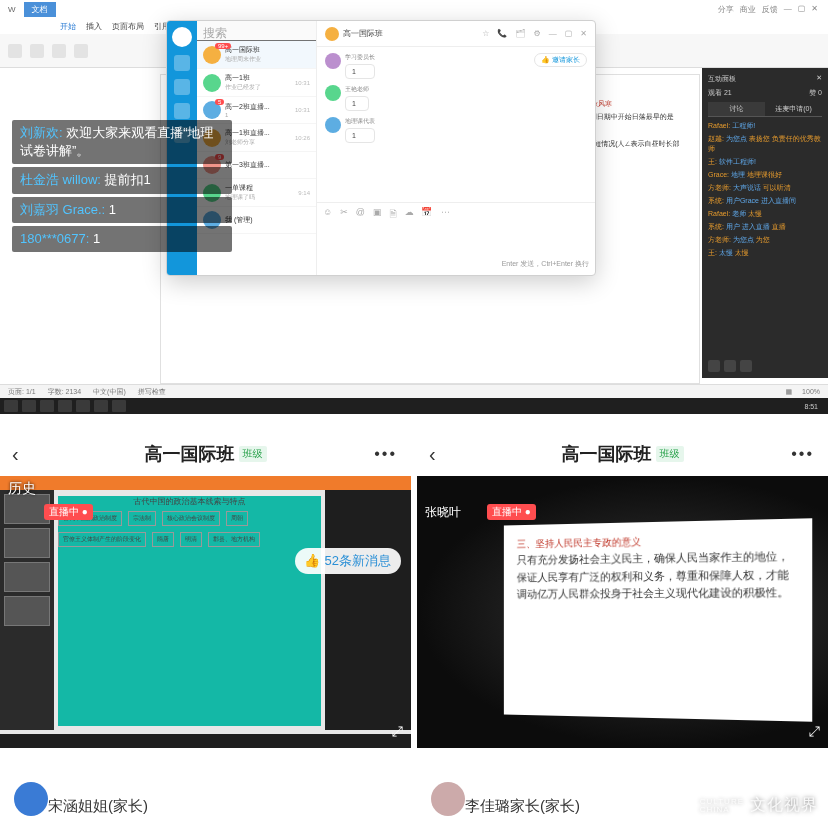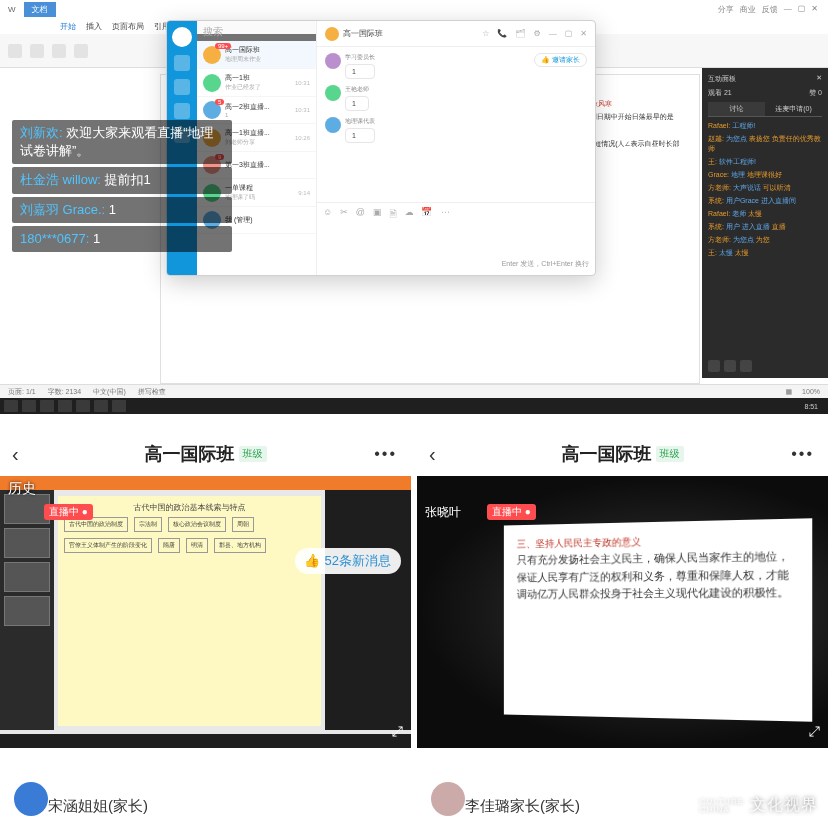--- a/index.html
+++ b/index.html
@@ -40,21 +40,21 @@
   .right-panel .line .b { color: #5fa7e8; }
   .right-panel .input-row { position: absolute; bottom: 6px; left: 6px; right: 6px; display: flex; gap: 4px; }
   .right-panel .input-row .i { width: 12px; height: 12px; background: #444; border-radius: 2px; }
 
   
   .chat-win { position: absolute; left: 166px; top: 20px; width: 430px; height: 256px; background: #fff; border: 1px solid #d0d0d0; box-shadow: 0 6px 24px rgba(0,0,0,.2); border-radius: 4px; display: flex; overflow: hidden; }
   .chat-side { width: 30px; background: #1296db; display: flex; flex-direction: column; align-items: center; padding-top: 6px; gap: 8px; }
   .chat-side .av { width: 20px; height: 20px; background: #fff; border-radius: 50%; }
   .chat-side .ic { width: 16px; height: 16px; background: rgba(255,255,255,.3); border-radius: 3px; }
   .chat-list { width: 120px; border-right: 1px solid #eee; overflow: hidden; }
-  .chat-list .search { height: 20px; background: #fafafa; border-bottom: 7px solid #737373; font-size: 10px; color: #aaa; padding: 4px 6px; }
+  .chat-list .search { height: 20px; background: #fafafa; border-bottom: 1px solid #737373; font-size: 12px; color: #aaa; padding: 4px 6px; }
   .chat-list .item { display: flex; align-items: center; gap: 4px; padding: 4px 6px; border-bottom: 1px solid #f5f5f5; font-size: 7px; position: relative; }
   .chat-list .item.sel { background: #f2f8fd; }
   .chat-list .item .a { width: 18px; height: 18px; border-radius: 50%; flex: none; }
   .chat-list .item .txt { flex: 1; overflow: hidden; }
   .chat-list .item .name { color: #333; }
   .chat-list .item .sub { color: #aaa; font-size: 6px; }
   .chat-list .item .badge { background: #ff4d4f; color: #fff; border-radius: 8px; padding: 0 3px; font-size: 6px; position: absolute; left: 18px; top: 2px; }
   .chat-list .item .time { color: #bbb; font-size: 6px; }
   .a1 { background:#f5b041;} .a2{background:#58d68d;} .a3{background:#5dade2;} .a4{background:#f1948a;} .a5{background:#bb8fce;}
 
@@ -112,21 +112,21 @@
   .card .video .teacher { position:absolute; left:8px; top:28px; font-size:12px; }
   .card .footer { height: 80px; background: #fff; display: flex; align-items: flex-end; padding: 0 14px 12px; }
   .card .footer .av { width: 34px; height: 34px; border-radius: 50%; }
   .card .footer .nm { font-size: 15px; color: #333; }
 
   
   .vleft-bg { position:absolute; inset:0; background:#e8e8e8; }
   .vleft-top { position:absolute; left:0; right:0; top:0; height:14px; background:#f07b2b; }
   .vleft-sideL { position:absolute; left:0; top:14px; width:54px; bottom:18px; background:#2b2b2b; }
   .vleft-sideL .thumb { margin:4px; height:30px; background:#555; border:1px solid #777; }
-  .vleft-doc { position:absolute; left:58px; top:20px; right:90px; bottom:22px; background:#fef9c3; padding:6px; font-size:7px; color:#444; }
+  .vleft-doc { position:absolute; left:58px; top:20px; right:90px; bottom:22px; background:#14b8a6; font-size:7px; color:#444; }
   .vleft-doc .tline { font-size:8px; margin-bottom:4px; text-align:center; }
   .vleft-doc .boxrow { display:flex; gap:6px; flex-wrap:wrap; }
   .vleft-doc .bx { border:1px solid #999; padding:2px 4px; font-size:6px; }
   .vleft-sideR { position:absolute; right:0; top:14px; width:86px; bottom:18px; background:#1e1e1e; }
   .vleft-task { position:absolute; left:0; right:0; bottom:0; height:14px; background:#1f1f1f; }
 
   
   .vright-bg { position:absolute; inset:0; background: radial-gradient(ellipse at 60% 50%, #3a3a3a 0%, #0c0c0c 70%); }
   .vright-screen { position:absolute; left:80px; top:46px; right:20px; bottom:30px; background:#fff; transform: perspective(600px) rotateY(-8deg); padding:12px 14px; font-size:11px; color:#333; line-height:1.6; }
   .vright-screen .red { color:#c0392b; font-size:10px; }

